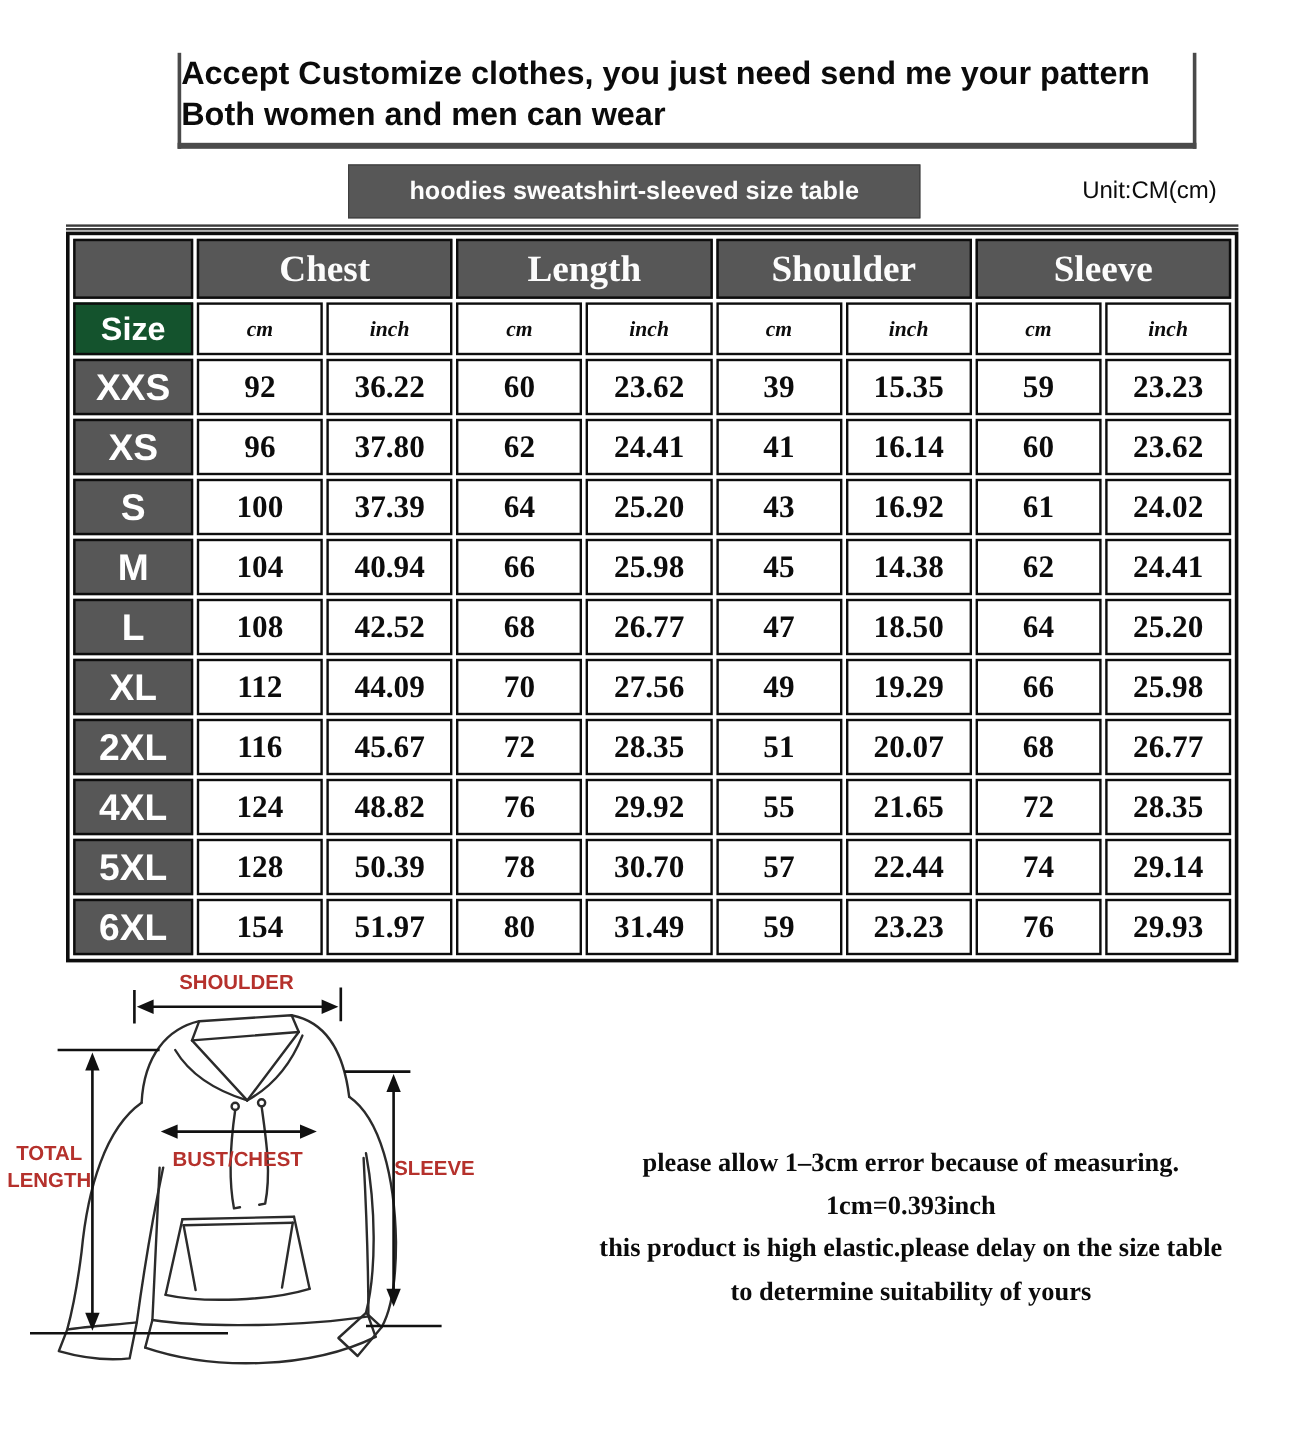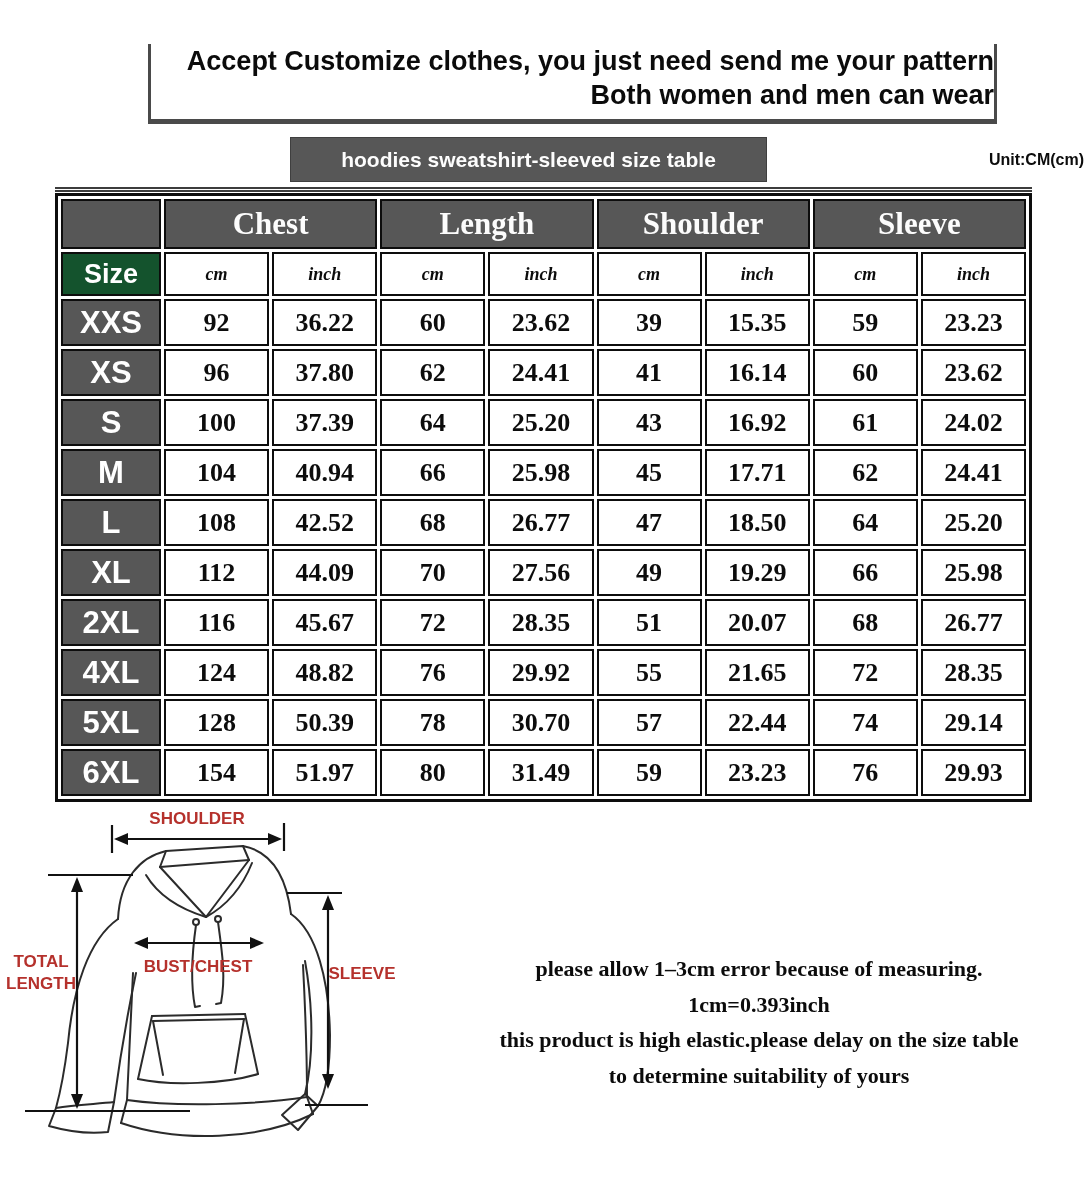--- a/index.html
+++ b/index.html
@@ -14,32 +14,32 @@
   .title-box {
     margin: 44px 0 0 148px;
     width: 849px;
     border-left: 3px solid #4a4a4a;
     border-right: 3px solid #4a4a4a;
     border-bottom: 5px solid #4a4a4a;
     padding-bottom: 7px;
   }
   .title-line {
     font-weight: bold; font-size: 27px; line-height: 1.26;
-    text-align: right; white-space: nowrap; color: #0b0b0b;
+    text-align: left; white-space: nowrap; color: #0b0b0b;
   }
   
   .banner-row { display: flex; align-items: center; margin-top: 13px; }
   .banner {
     margin-left: 290px; width: 477px; height: 45px;
     background: #575757; color: #fdfdfd;
     display: flex; align-items: center; justify-content: center;
     font-weight: bold; font-size: 21px;
     border: 1px solid #3f3f3f;
   }
-  .unit { margin-left: auto; font-weight: bold; font-size: 16px; }
+  .unit { margin-left: auto; margin-right: 70px; font-weight: normal; font-size: 20px; }
   
   .table-wrap { margin: 5px 0 0 55px; width: 977px; }
   .topline { height: 5px; border-top: 2px solid #3c3c3c; border-bottom: 2px solid #3c3c3c; margin-bottom: 1px; }
   table.size-table {
     width: 100%; table-layout: fixed;
     border-collapse: separate; border-spacing: 3px;
     background: #fff; border: 3px solid #0d0d0d;
   }
   .size-table td, .size-table th { border: 2px solid #0d0d0d; text-align: center; vertical-align: middle; overflow: hidden; }
   .gh {
@@ -144,21 +144,21 @@
         <td class="val">61</td>
         <td class="val">24.02</td>
       </tr>
       <tr>
         <td class="sizec">M</td>
         <td class="val">104</td>
         <td class="val">40.94</td>
         <td class="val">66</td>
         <td class="val">25.98</td>
         <td class="val">45</td>
-        <td class="val">17.71</td>
+        <td class="val">14.38</td>
         <td class="val">62</td>
         <td class="val">24.41</td>
       </tr>
       <tr>
         <td class="sizec">L</td>
         <td class="val">108</td>
         <td class="val">42.52</td>
         <td class="val">68</td>
         <td class="val">26.77</td>
         <td class="val">47</td>

